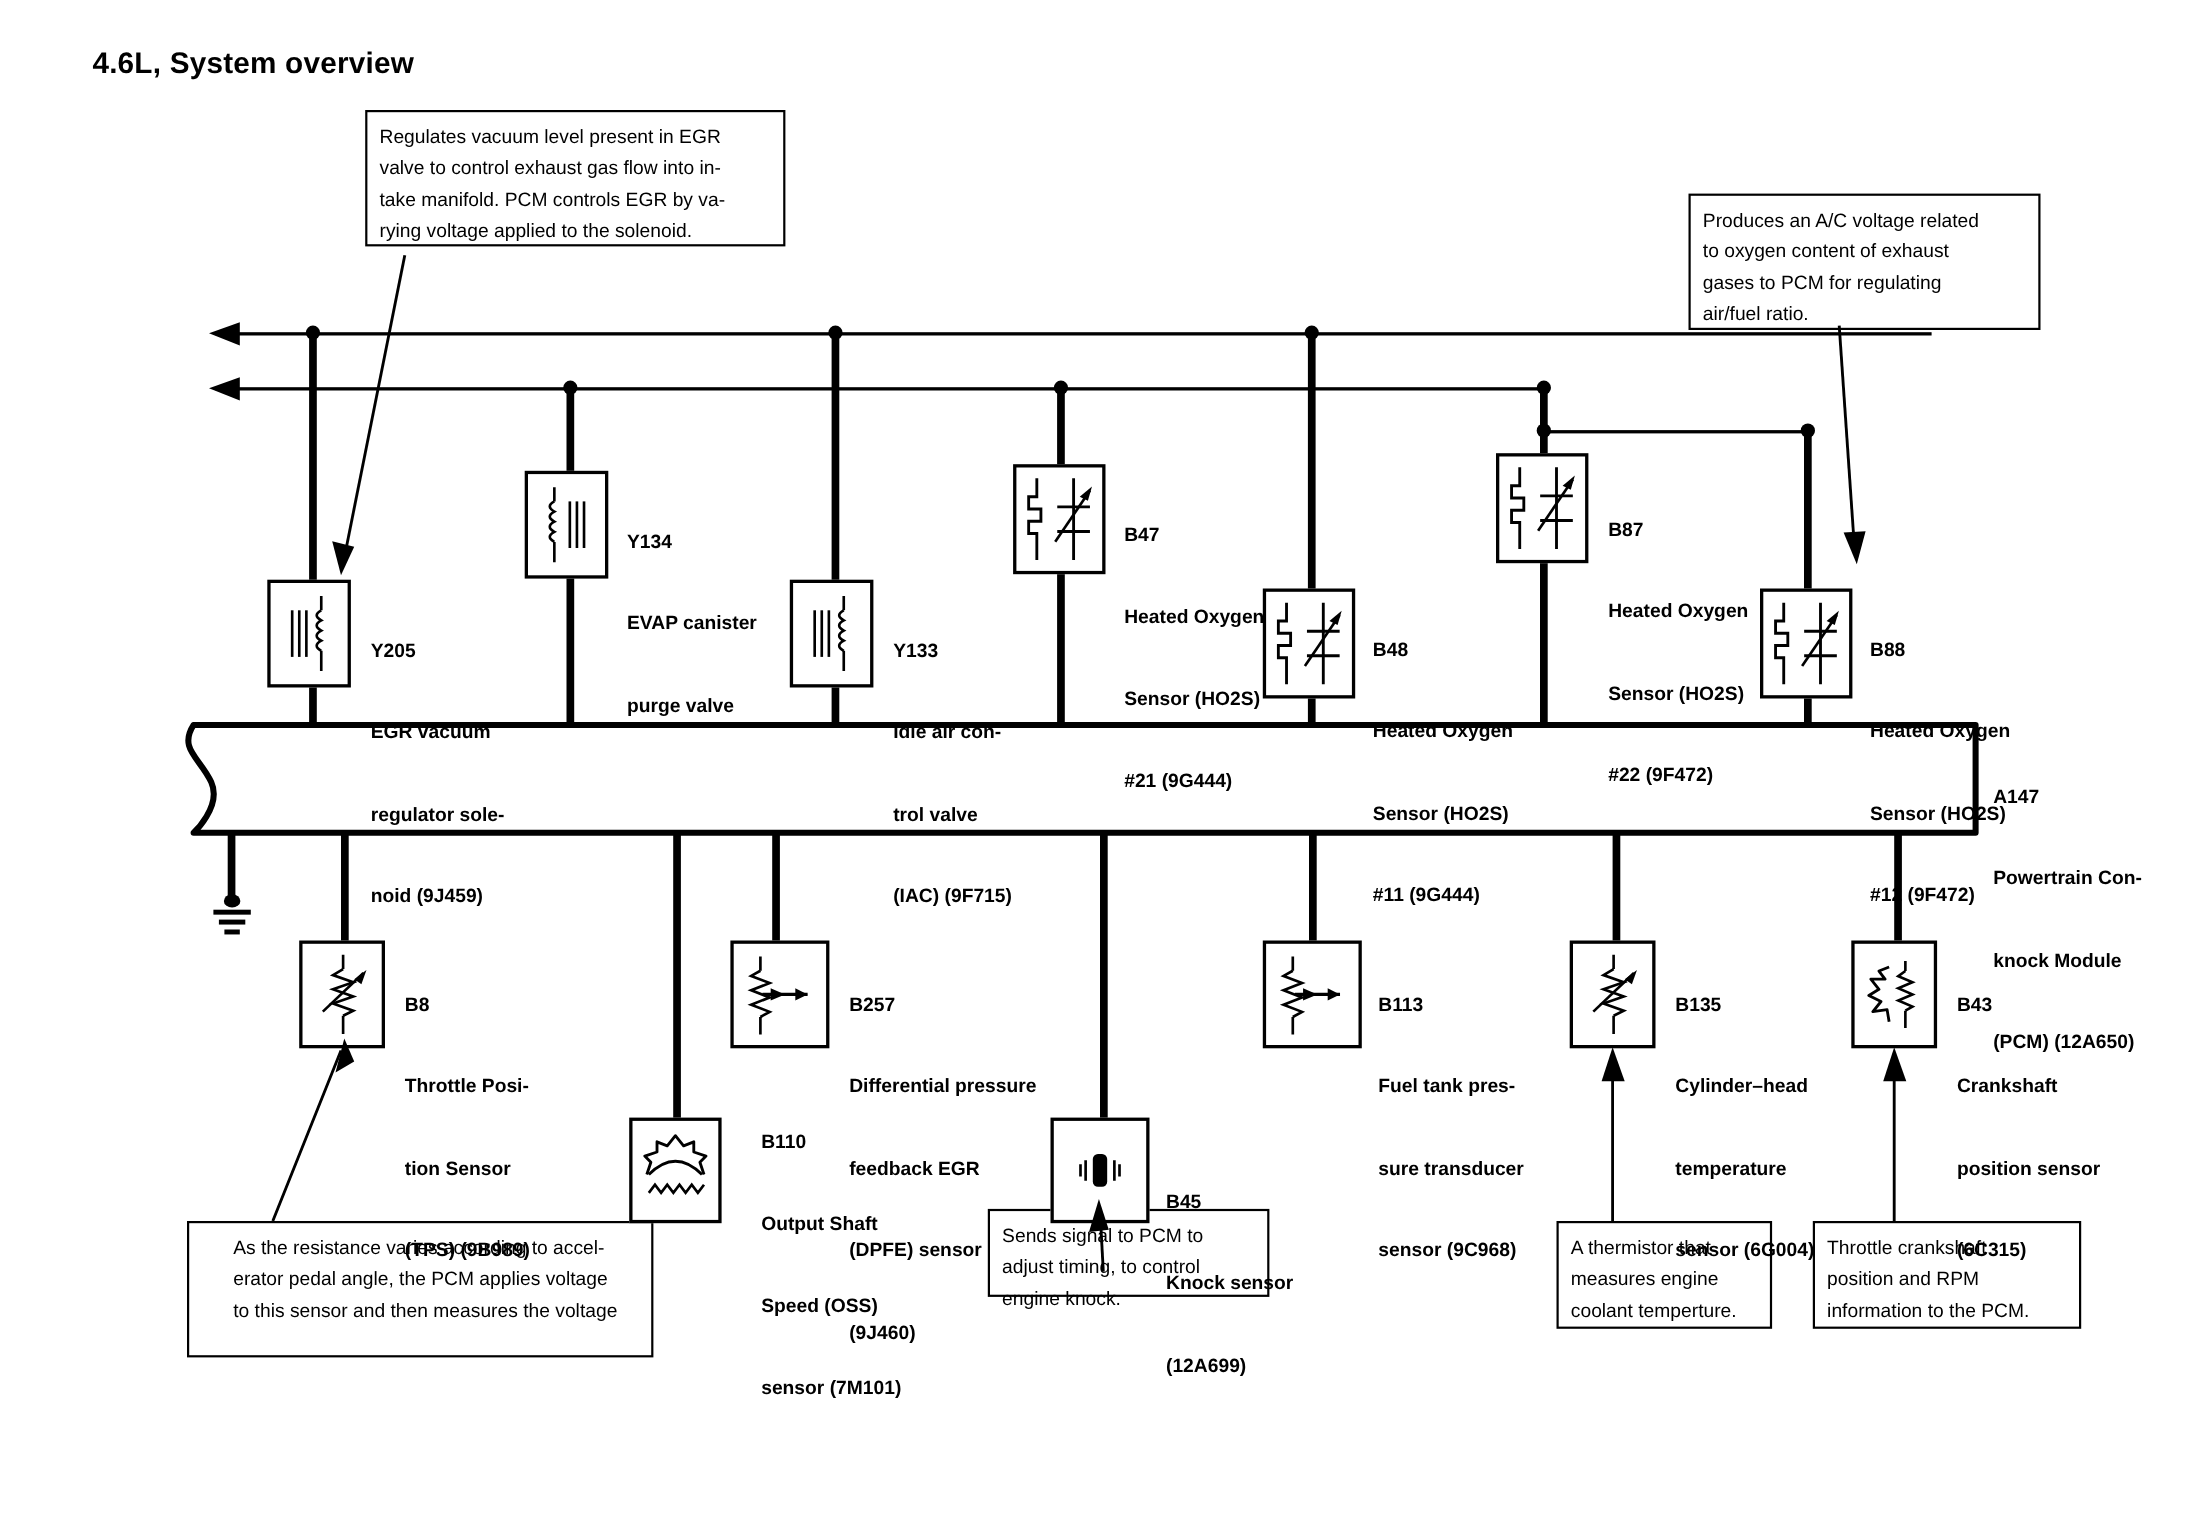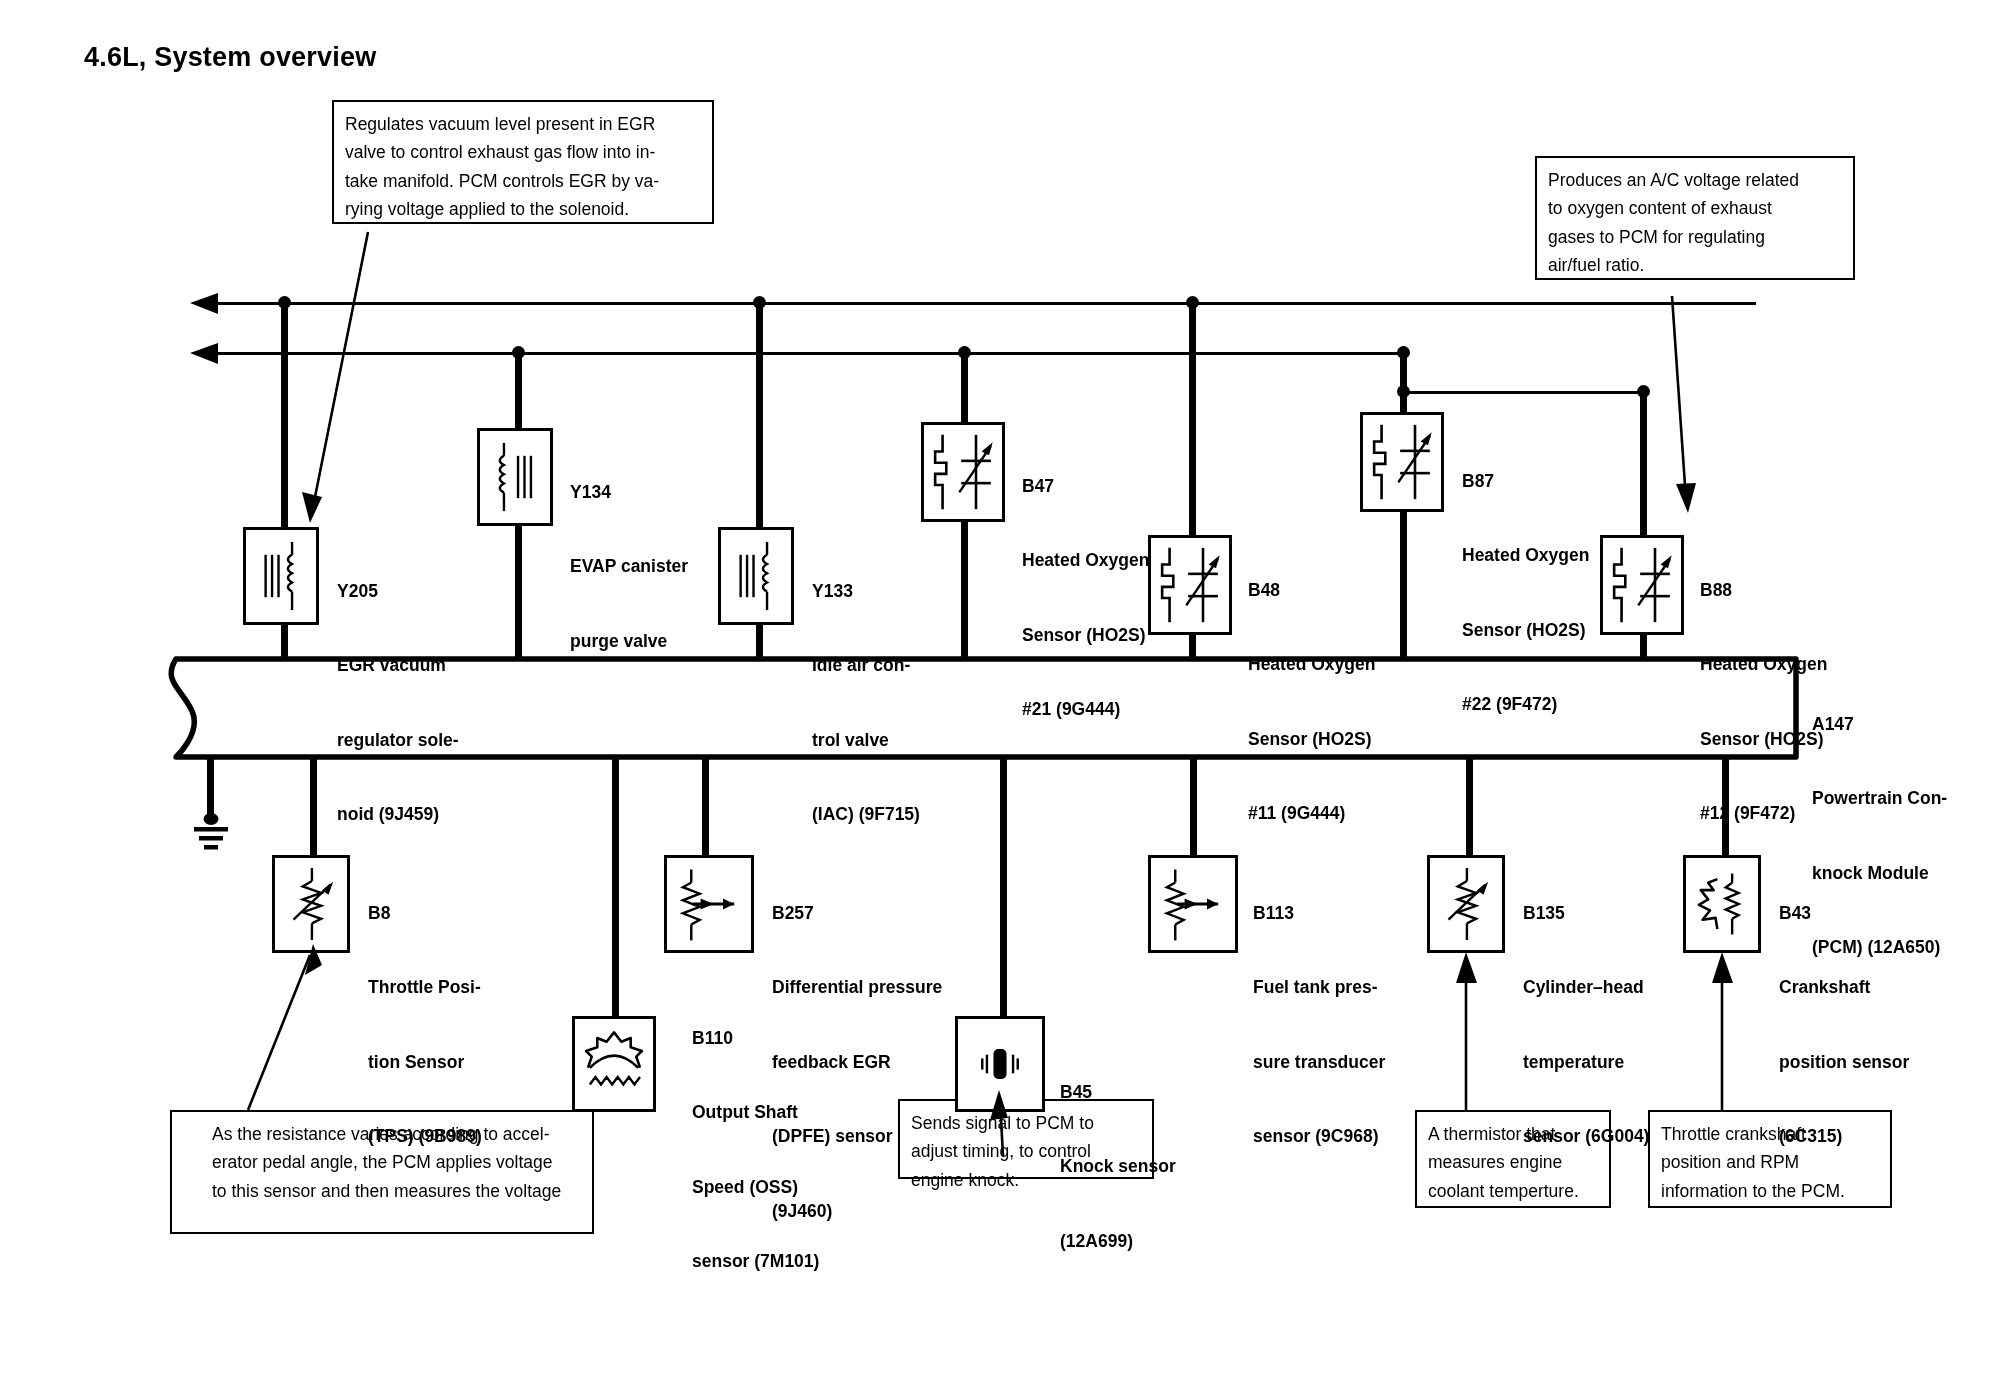--- a/index.html
+++ b/index.html
@@ -340,21 +340,21 @@
     <div>(6C315)</div>
   </div>
 
   <div class="callout" style="left:332px;top:100px;width:382px;height:124px;">
     <div>Regulates vacuum level present in EGR</div>
     <div>valve to control exhaust gas flow into in-</div>
     <div>take manifold. PCM controls EGR by va-</div>
     <div>rying voltage applied to the solenoid.</div>
   </div>
 
-  <div class="callout" style="left:1535px;top:156px;width:320px;height:124px;">
+  <div class="callout" style="left:1535px;top:176px;width:320px;height:124px;">
     <div>Produces an A/C voltage related</div>
     <div>to oxygen content of exhaust</div>
     <div>gases to PCM for regulating</div>
     <div>air/fuel ratio.</div>
   </div>
 
   <div class="callout" style="left:170px;top:1110px;width:424px;height:124px;padding-left:40px;">
     <div>As the resistance varies according to accel-</div>
     <div>erator pedal angle, the PCM applies voltage</div>
     <div>to this sensor and then measures the voltage</div>

